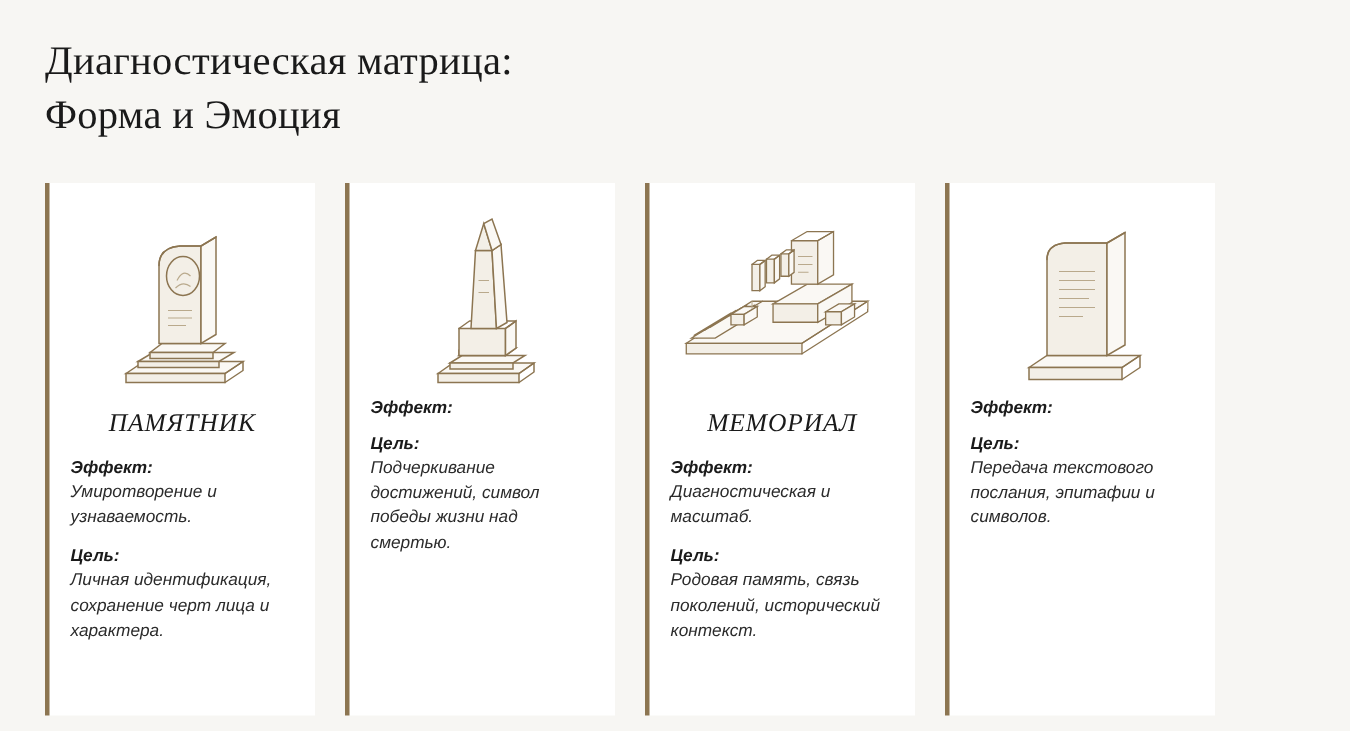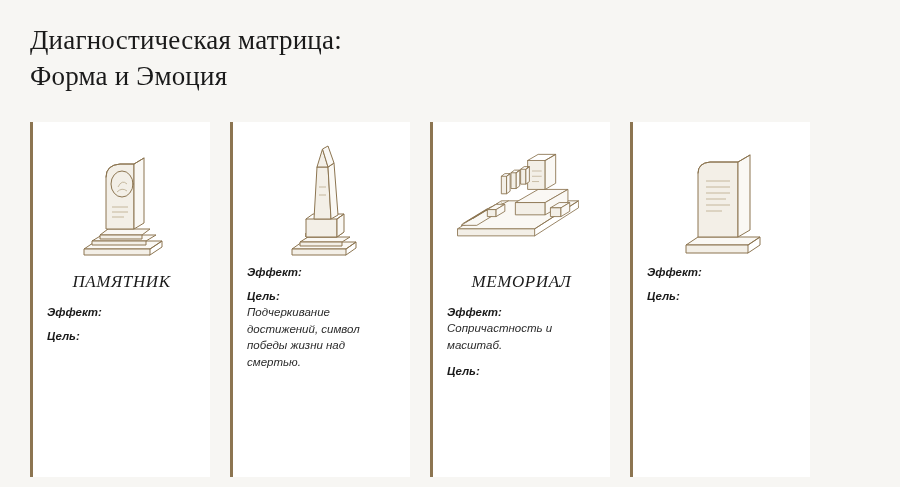--- a/index.html
+++ b/index.html
@@ -115,23 +115,25 @@
           <ellipse class="ln" cx="60" cy="47" rx="11" ry="13"></ellipse>
           <path class="ln-l" d="M56 50 q4 -8 9 -3"></path>
           <path class="ln-l" d="M55 55 q5 -5 10 -1"></path>
 
           <path class="ln-l" d="M50 70 L66 70 M50 75 L66 75 M50 80 L62 80"></path>
         </svg>
       </div>
       <div class="card-title">ПАМЯТНИК</div>
       <div class="field">
         <div class="field-label">Эффект:</div>
-      </div>
-      <div class="field">
-        <div class="field-label">Цель:</div>
+        <div class="field-value">Умиротворение и узнаваемость.</div>
+      </div>
+      <div class="field">
+        <div class="field-label">Цель:</div>
+        <div class="field-value">Личная идентификация, сохранение черт лица и характера.</div>
       </div>
     </div>
 
     <div class="card">
       <div class="art">
         <svg width="120" height="125" viewBox="0 0 120 125">
 
           <path class="fl2" d="M30 112 L40 105 L94 105 L84 112 Z"></path>
           <path class="fl" d="M30 112 L30 118 L84 118 L84 112 Z"></path>
           <path class="ln" d="M84 112 L94 105 L94 111 L84 118"></path>
@@ -206,24 +208,25 @@
           <path class="fl2" d="M46 74 L56 68 L66 68 L56 74 Z"></path>
           <path class="fl" d="M46 74 L46 82 L56 82 L56 74 Z"></path>
           <path class="fl2" d="M56 82 L56 74 L66 68 L66 76 Z"></path>
 
           <path class="ln-l" d="M62 64 L62 70 M150 64 L150 70"></path>
         </svg>
       </div>
       <div class="card-title">МЕМОРИАЛ</div>
       <div class="field">
         <div class="field-label">Эффект:</div>
-        <div class="field-value">Сопричастность и масштаб.</div>
-      </div>
-      <div class="field">
-        <div class="field-label">Цель:</div>
+        <div class="field-value">Диагностическая и масштаб.</div>
+      </div>
+      <div class="field">
+        <div class="field-label">Цель:</div>
+        <div class="field-value">Родовая память, связь поколений, исторический контекст.</div>
       </div>
     </div>
 
     <div class="card">
       <div class="art">
         <svg width="120" height="125" viewBox="0 0 120 125">
 
           <path class="fl2" d="M24 108 L36 100 L98 100 L86 108 Z"></path>
           <path class="fl" d="M24 108 L24 116 L86 116 L86 108 Z"></path>
           <path class="ln" d="M86 108 L98 100 L98 108 L86 116"></path>
@@ -233,17 +236,18 @@
           <path class="ln" d="M36 36 Q36 26 48 25 L76 25 L88 18"></path>
 
           <path class="ln-l" d="M44 44 L68 44 M44 50 L68 50 M44 56 L68 56 M44 62 L64 62 M44 68 L68 68 M44 74 L60 74"></path>
         </svg>
       </div>
       <div class="field">
         <div class="field-label">Эффект:</div>
       </div>
       <div class="field">
         <div class="field-label">Цель:</div>
+        <div class="field-value">Передача текстового послания, эпитафии и символов.</div>
       </div>
     </div>
 
   </div>
 </div>
 
 </body></html>

